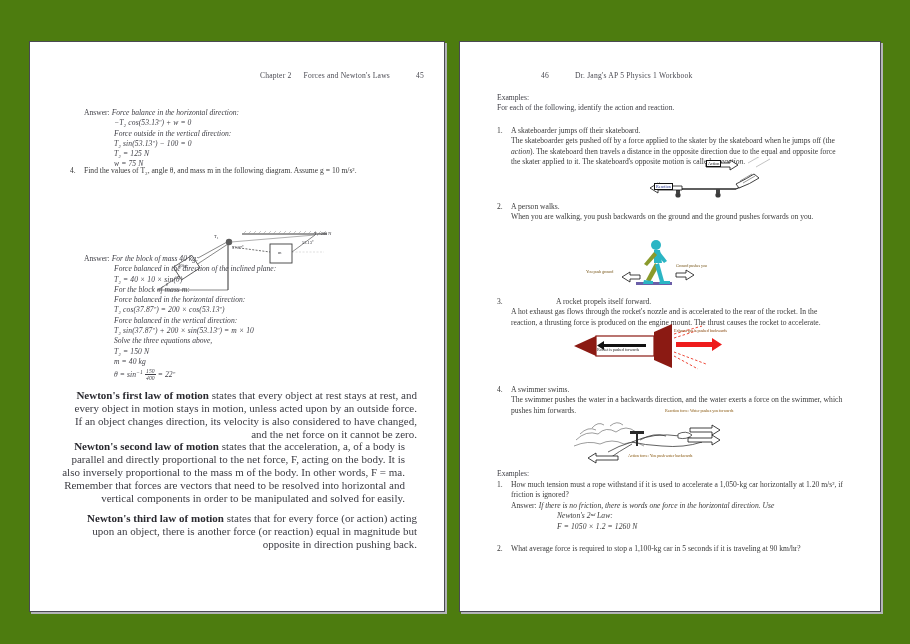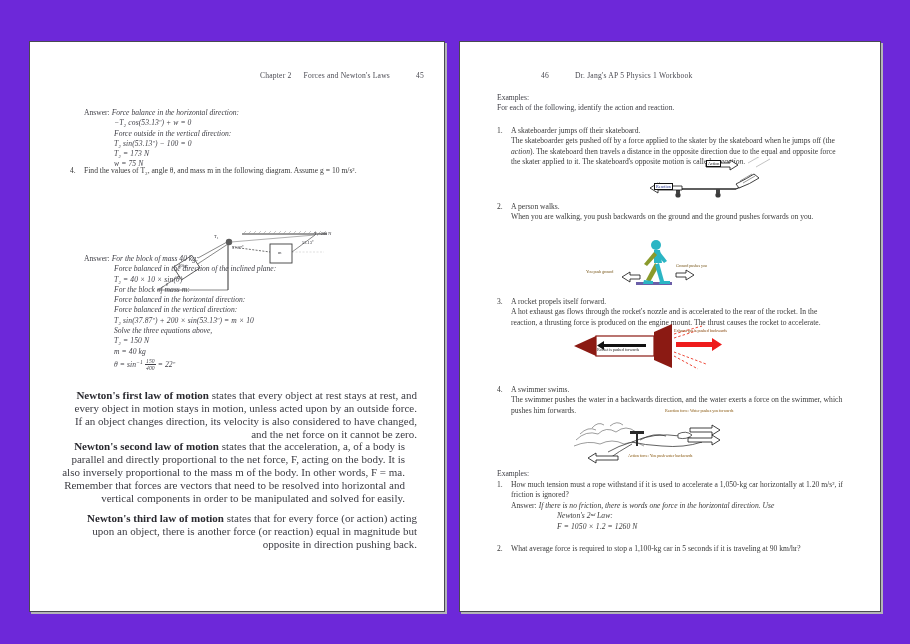--- a/index.html
+++ b/index.html
@@ -3,21 +3,21 @@
 <meta charset="utf-8">
 <style>
   html,body{margin:0;padding:0;}
   body{
     width:910px;height:644px;
     background:#ffffff;
     font-family:"Liberation Serif", serif;
     color:#3a3a3a;
     overflow:hidden;
   }
-  .viewer{position:relative;width:910px;height:644px;background:#6d28d9;}
+  .viewer{position:relative;width:910px;height:644px;background:#4d7c0f;}
 
   .page{
     position:absolute;
     top:41px;
     height:571px;
     background:#ffffff;
     border:1px solid #4a4a52;
     box-shadow:2px 2px 0 0 #b4b4b8;
     box-sizing:border-box;
     overflow:hidden;
@@ -96,21 +96,21 @@
     <div class="runhead rh-left">
       <span>Chapter 2</span><span class="sp"></span><span>Forces and Newton's Laws</span><span class="sp-wide"></span><span>45</span>
     </div>
 
     <div class="blk" style="left:54px;top:66px;width:330px;">
       <span class="eqline"><span>Answer:</span>
         <span class="it">Force balance in the horizontal direction:</span></span>
       <span class="eqline indent1 mono-eq">−T₂ cos(53.13º) + w = 0</span>
       <span class="eqline indent1 it">Force outside in the vertical direction:</span>
       <span class="eqline indent1 mono-eq">T₂ sin(53.13º) − 100 = 0</span>
-      <span class="eqline indent1 mono-eq">T₂ = 173 N</span>
+      <span class="eqline indent1 mono-eq">T₂ = 125 N</span>
       <span class="eqline indent1 mono-eq">w = 75 N</span>
     </div>
 
     <div class="hang" style="left:40px;top:124px;width:345px;">
       <span class="num">4.</span>
       <span class="body">Find the values of T₂, angle θ, and mass m in the following diagram. Assume g = 10 m/s².</span>
     </div>
 
     <div class="fig-incline">
       <svg width="230" height="72" viewBox="0 0 230 72">
@@ -166,20 +166,21 @@
       <span class="figtxt" style="left:136px;top:20px;">m</span>
     </div>
 
     <div class="blk" style="left:54px;top:212px;width:340px;">
       <span class="eqline"><span>Answer:</span>
         <span class="it">For the block of mass 40 kg:</span></span>
       <span class="eqline indent1 it">Force balanced in the direction of the inclined plane:</span>
       <span class="eqline indent1 mono-eq">T₂ = 40 × 10 × sin(θ)</span>
       <span class="eqline indent1 it">For the block of mass m:</span>
       <span class="eqline indent1 it">Force balanced in the horizontal direction:</span>
+      <span class="eqline indent1 mono-eq">T₂ cos(37.87º) = 200 × cos(53.13º)</span>
       <span class="eqline indent1 it">Force balanced in the vertical direction:</span>
       <span class="eqline indent1 mono-eq">T₂ sin(37.87º) + 200 × sin(53.13º) = m × 10</span>
       <span class="eqline indent1 it">Solve the three equations above,</span>
       <span class="eqline indent1 mono-eq">T₂ = 150 N</span>
       <span class="eqline indent1 mono-eq">m = 40 kg</span>
       <span class="eqline indent1 mono-eq">θ = sin<span class="sup">−1</span>&nbsp;<span class="frac"><span class="n">150</span><span class="d">400</span></span>&nbsp;<span>= 22º</span></span>
     </div>
 
     <div class="para" style="left:40px;top:347px;width:347px;">
       <span class="bd">Newton's first law of motion</span><span> states that every object at rest stays at rest, and every object in motion stays in motion, unless acted upon by an outside force. If an object changes direction, its velocity is also considered to have changed, and the net force on it cannot be zero.</span>
@@ -276,21 +277,21 @@
 
         <path d="M96 36 h10 l0 -3 l8 5 l-8 5 l0 -3 h-10 z" fill="#fff" stroke="#111" stroke-width=".8"></path>
       </svg>
       <span class="tinylabel lbl-brown" style="left:6px;top:32px;">You push ground</span>
       <span class="tinylabel lbl-brown" style="left:96px;top:26px;">Ground pushes you</span>
     </div>
 
     <div class="hang" style="left:37px;top:255px;width:348px;">
       <span class="num">3.</span>
       <span class="body">
-        <span style="display:block;">A rocket propels itself forward.</span>
+        <span style="display:block;margin-left:45px;">A rocket propels itself forward.</span>
         <span>A hot exhaust gas flows through the rocket's nozzle and is accelerated to the rear of the rocket. In the reaction, a thrusting force is produced on the engine mount. The thrust causes the rocket to accelerate.</span>
       </span>
     </div>
 
     <div class="fig-rocket">
       <svg width="205" height="48" viewBox="0 0 205 48">
 
         <path d="M4 24 L26 14 L26 34 Z" fill="#8b1a13"></path>
 
         <rect x="26" y="14" width="58" height="20" fill="#fff" stroke="#8b1a13" stroke-width="1.2"></rect>

